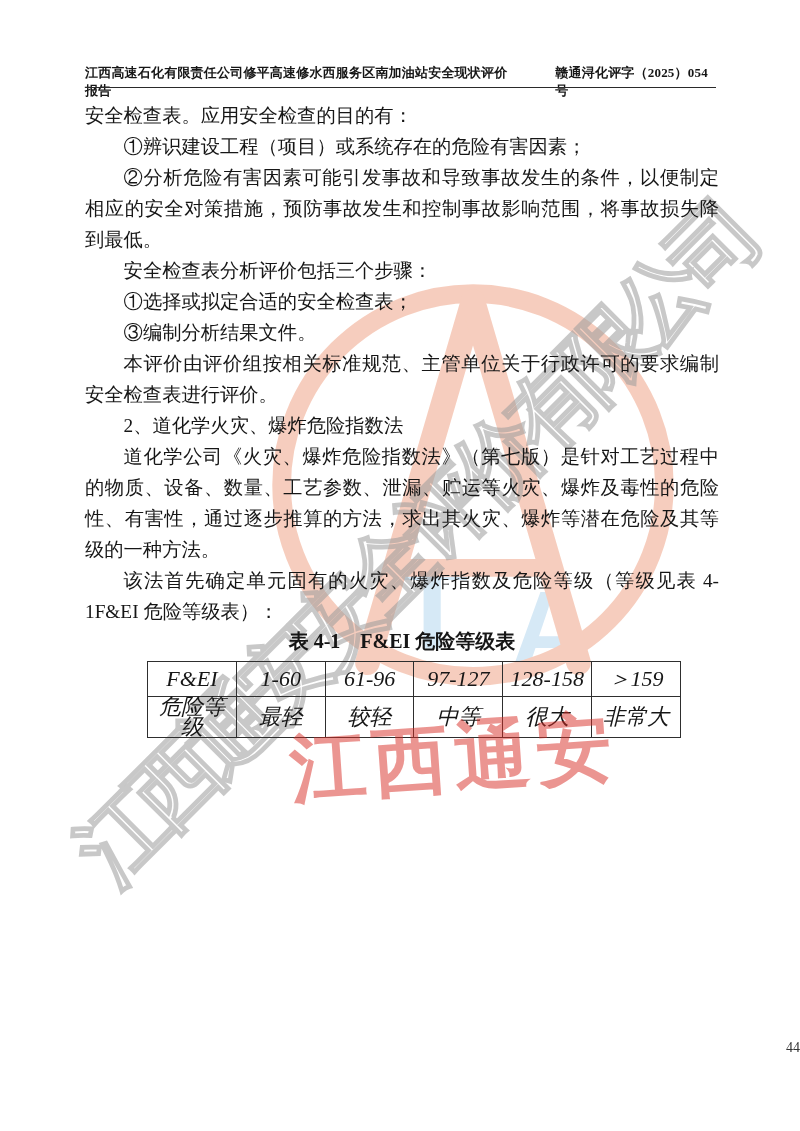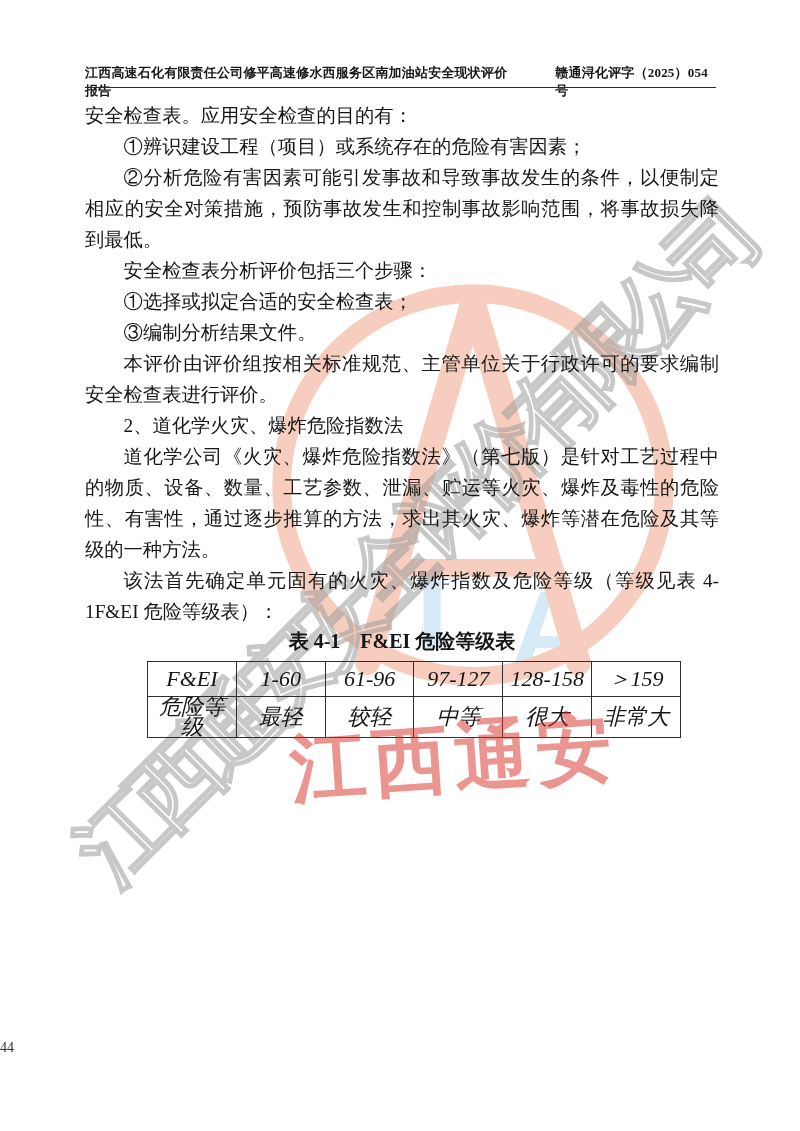--- a/index.html
+++ b/index.html
@@ -47,21 +47,21 @@
     font-size:20px; line-height:28px; margin:0 0 6px;
   }
   table.fei {
     border-collapse:collapse; margin-left:62px; width:534px;
     font-size:22px; line-height:20px; table-layout:fixed;font-style:italic;
   }
   table.fei td { border:1.3px solid #2e2e2e; height:34px; text-align:center; padding:0 2px; }
   
   .footer {
     position:absolute; left:0; top:1040px; width:100%; z-index:1;
-    text-align:left; font-size:14px; color:#333;
+    text-align:right; font-size:14px; color:#333;
   }
 </style>
 </head>
 <body>
 
 <div class="page">
 
   <div class="wm wm-logo">
     <svg viewBox="0 0 440 440" width="446" height="434" xmlns="http://www.w3.org/2000/svg">
       <text x="142" y="382" font-size="120" font-weight="bold" fill="#a8d0ec" opacity="0.9" font-family="Liberation Sans, DejaVu Sans, sans-serif">T</text>

